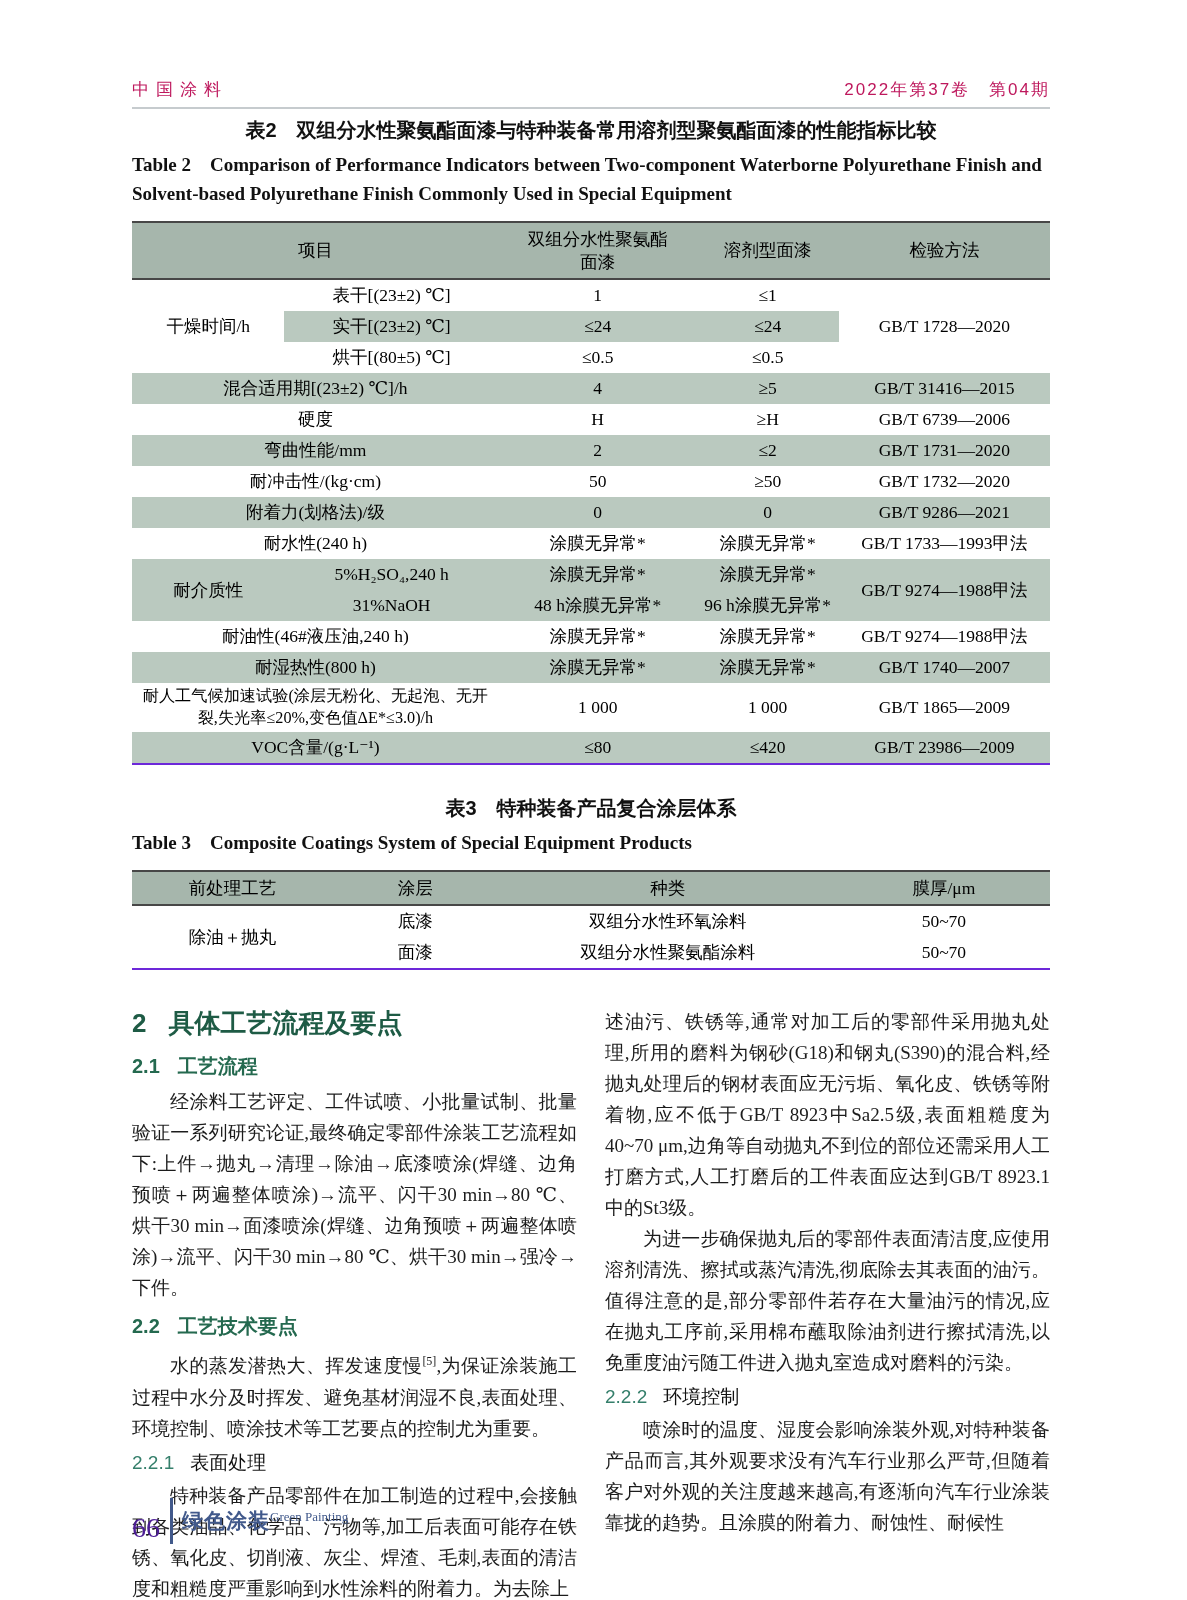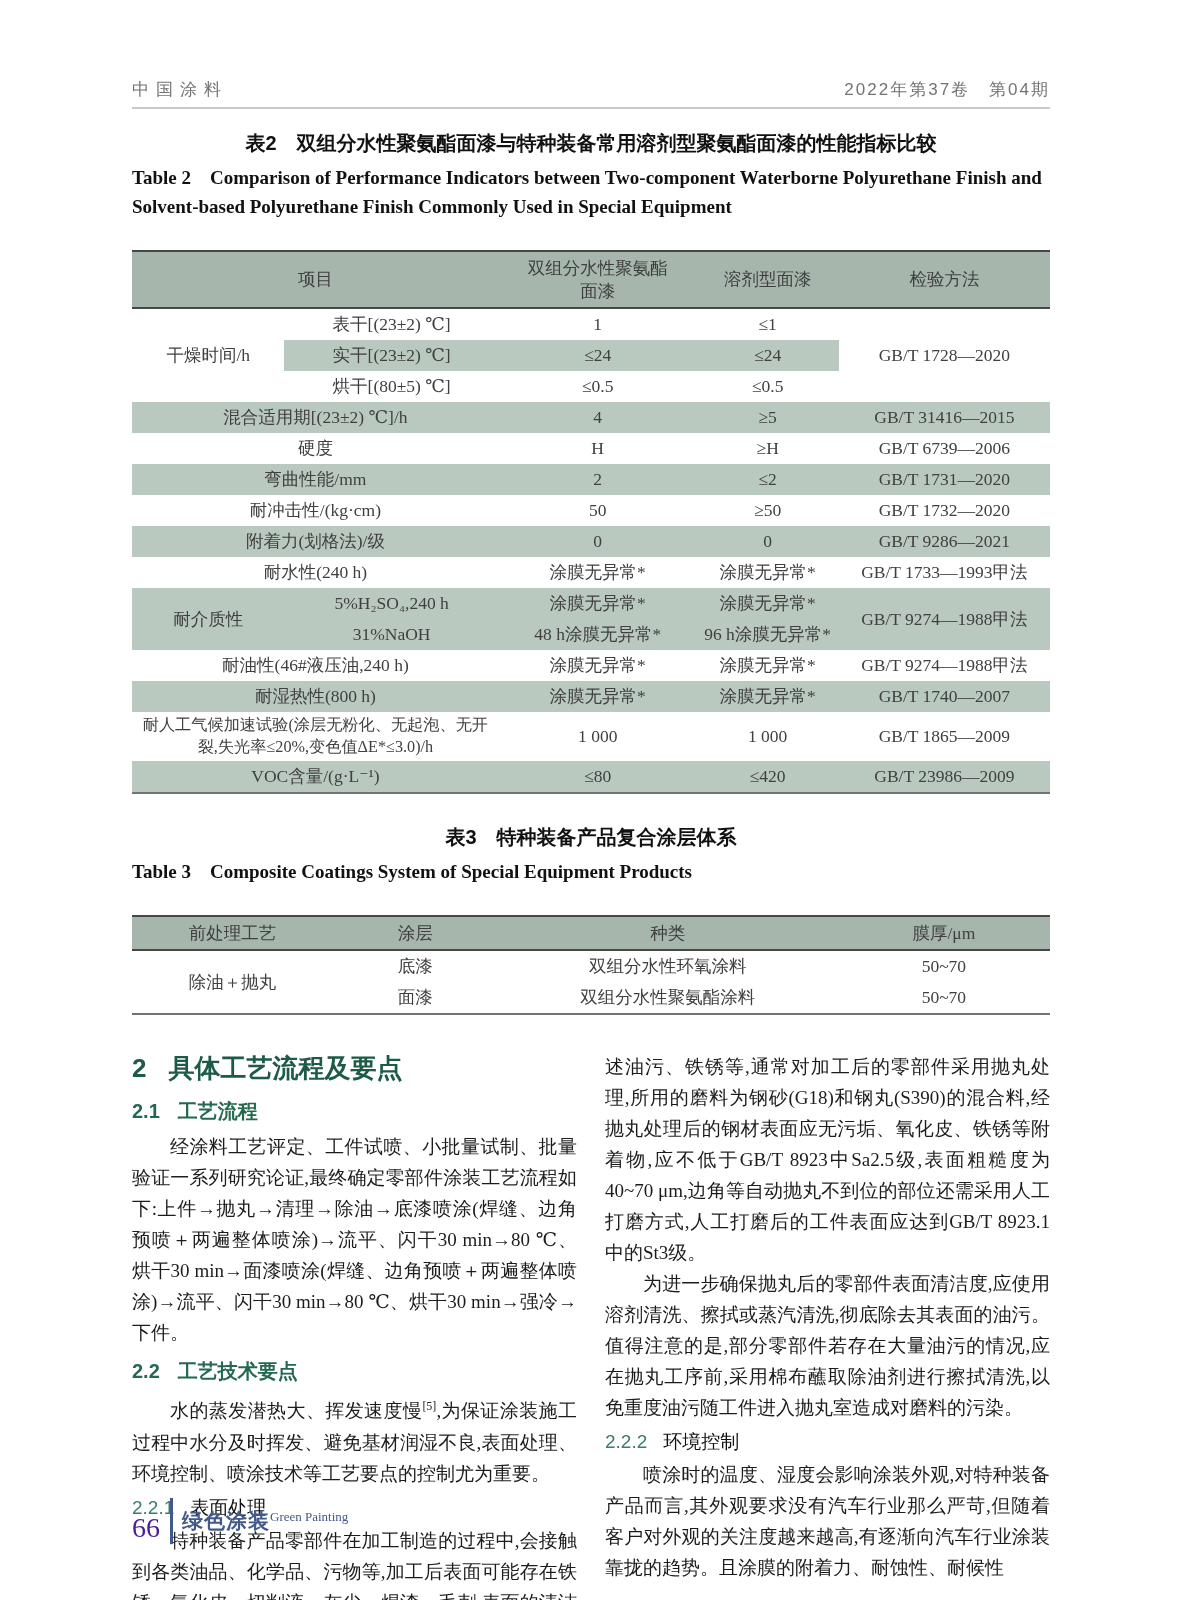--- a/index.html
+++ b/index.html
@@ -12,46 +12,46 @@
     overflow:hidden;
     font-family:"Liberation Serif","DejaVu Serif",serif;
     color:#1c1c1c;
   }
   .content{margin:0 137px 0 132px;}
 
   
   .running-head{
     padding-top:78px;
     display:flex;justify-content:space-between;align-items:flex-end;
-    color:#737373;
+    color:#be185d;
     font-family:"Liberation Sans","DejaVu Sans",sans-serif;
     font-size:17px;
   }
   .running-head .journal{letter-spacing:7px;}
   .running-head .issue{letter-spacing:2px;}
   .head-rule{border-bottom:2px solid #c6cbce;margin-top:6px;}
 
   
   .cap-zh{
-    margin-top:21px;text-align:center;
+    margin-top:8px;text-align:center;
     font-family:"Liberation Sans","DejaVu Sans",sans-serif;
     font-weight:bold;font-size:20px;color:#111;
   }
   .cap-en{
     margin-top:6px;text-align:left;
     font-family:"Liberation Serif","DejaVu Serif",serif;
     font-weight:bold;font-size:19px;color:#111;line-height:1.55;
   }
 
   
   table.data-table{
     width:100%;border-collapse:collapse;table-layout:fixed;
-    margin-top:28px;
-    border-top:2px solid #474747;border-bottom:2px solid #737373;
-    font-size:17.5px;color:#404040;
+    margin-top:12px;
+    border-top:2px solid #474747;border-bottom:2px solid #6d28d9;
+    font-size:17.5px;color:#000000;
   }
   table.data-table th{
     background:#a6b6ac;font-weight:normal;
     border-bottom:2px solid #474747;
     padding:5px 4px;line-height:1.3;vertical-align:middle;text-align:center;
   }
   table.data-table td{
     padding:3px 6px;line-height:1.32;vertical-align:middle;text-align:center;
     height:25px;
   }

